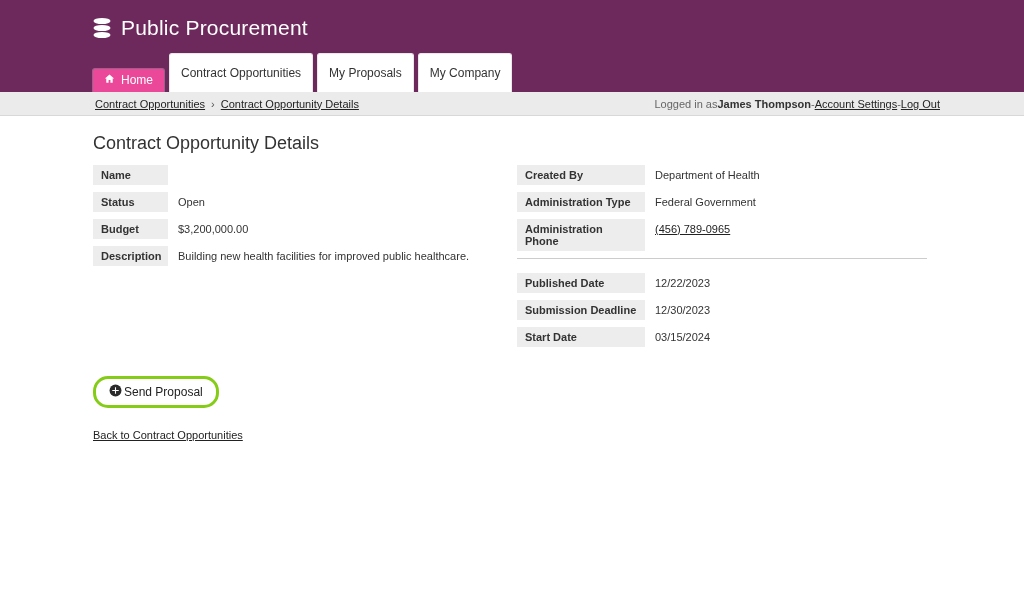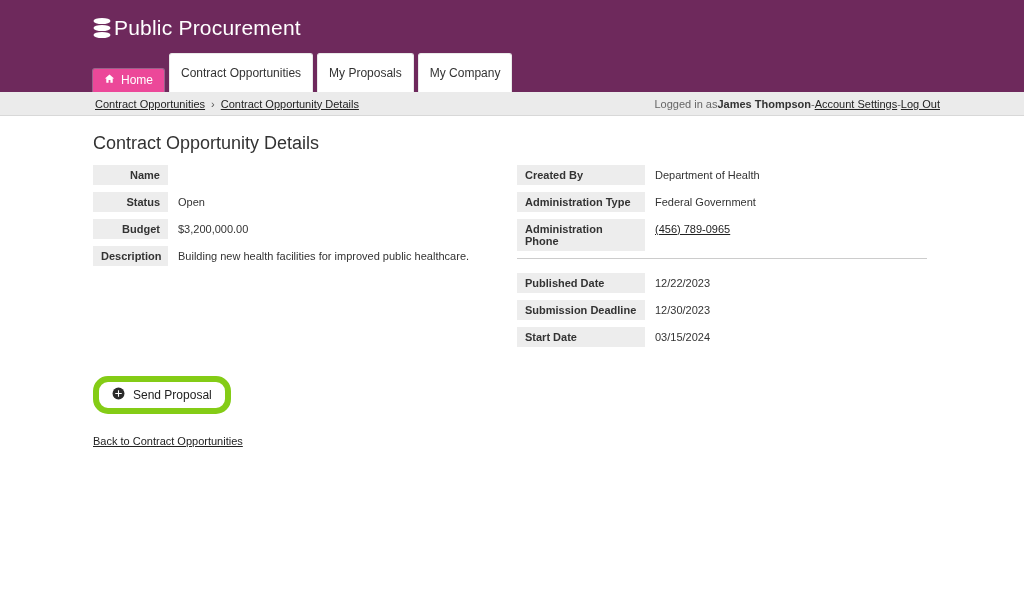--- a/index.html
+++ b/index.html
@@ -7,21 +7,21 @@
     width:1024px; height:602px;
     background:#ffffff;
     font-family:"Liberation Sans", sans-serif;
     overflow:hidden;
     color:#333;
   }
   a { cursor:pointer; }
 
   
   .app-header { background:#6e295c; padding-top:10px; }
-  .brand { display:flex; align-items:center; gap:2px; padding-left:92px; height:36px; }
+  .brand { display:flex; align-items:center; gap:9px; padding-left:92px; height:36px; }
   .logo { display:flex; align-items:center; }
   .app-title { color:#fff; font-size:21px; font-weight:400; letter-spacing:.2px; }
 
   .tabs { display:flex; gap:4px; margin:7px 0 0 92px; }
   .tab {
     background:#fff; color:#333; font-size:12px;
     padding:4px 11px 5px;
     border-radius:3px 3px 0 0;
     display:flex; align-items:center; gap:6px;
     text-decoration:none; border:1px solid #e9e9e9; border-bottom:none;
@@ -39,40 +39,40 @@
   .crumb-sep { color:#555; text-decoration:none; }
   .session { display:flex; align-items:center; gap:0; color:#666; }
   .session .user { font-weight:700; color:#333; }
   .session a { color:#222; text-decoration:underline; }
 
   
   .main { padding:17px 0 0 93px; }
   .page-title { font-size:18px; font-weight:400; color:#333; margin-bottom:11px; }
 
   .columns { display:flex; }
-  .col-left { width:424px;text-align:right; }
+  .col-left { width:424px; }
   .col-right { width:410px; }
 
   .detail-row { display:flex; align-items:flex-start; margin-bottom:7px; }
   .detail-label {
     background:#ededed; font-weight:700; font-size:11px; color:#333;
     padding:4px 8px; flex-shrink:0; line-height:12px;
   }
   .col-left .detail-label { width:75px; }
   .col-right .detail-label { width:128px; }
   .detail-value { font-size:11px; color:#333; padding:4px 0 0 10px; line-height:13px; }
   a.detail-value { color:#222; text-decoration:underline; }
 
   .right-divider { border:none; border-top:1px solid #ccc; margin:5px 0 14px; width:100%; }
 
   
   .actions-row { margin-top:22px; }
   .send-proposal {
-    display:inline-flex; align-items:center; gap:8px;
-    padding:5px 13px; border:6px solid #84cc16; border-radius:15px;
+    display:inline-flex; align-items:center; gap:2px;
+    padding:5px 13px; border:3px solid #84cc16; border-radius:15px;
     background:#fff; font-size:12px; color:#222;
     font-family:"Liberation Sans", sans-serif; cursor:pointer;
   }
   .back-row { margin-top:17px; }
   .back-link { font-size:11px; color:#222; text-decoration:underline; }
 </style>
 </head>
 <body>
 
 <header class="app-header">

